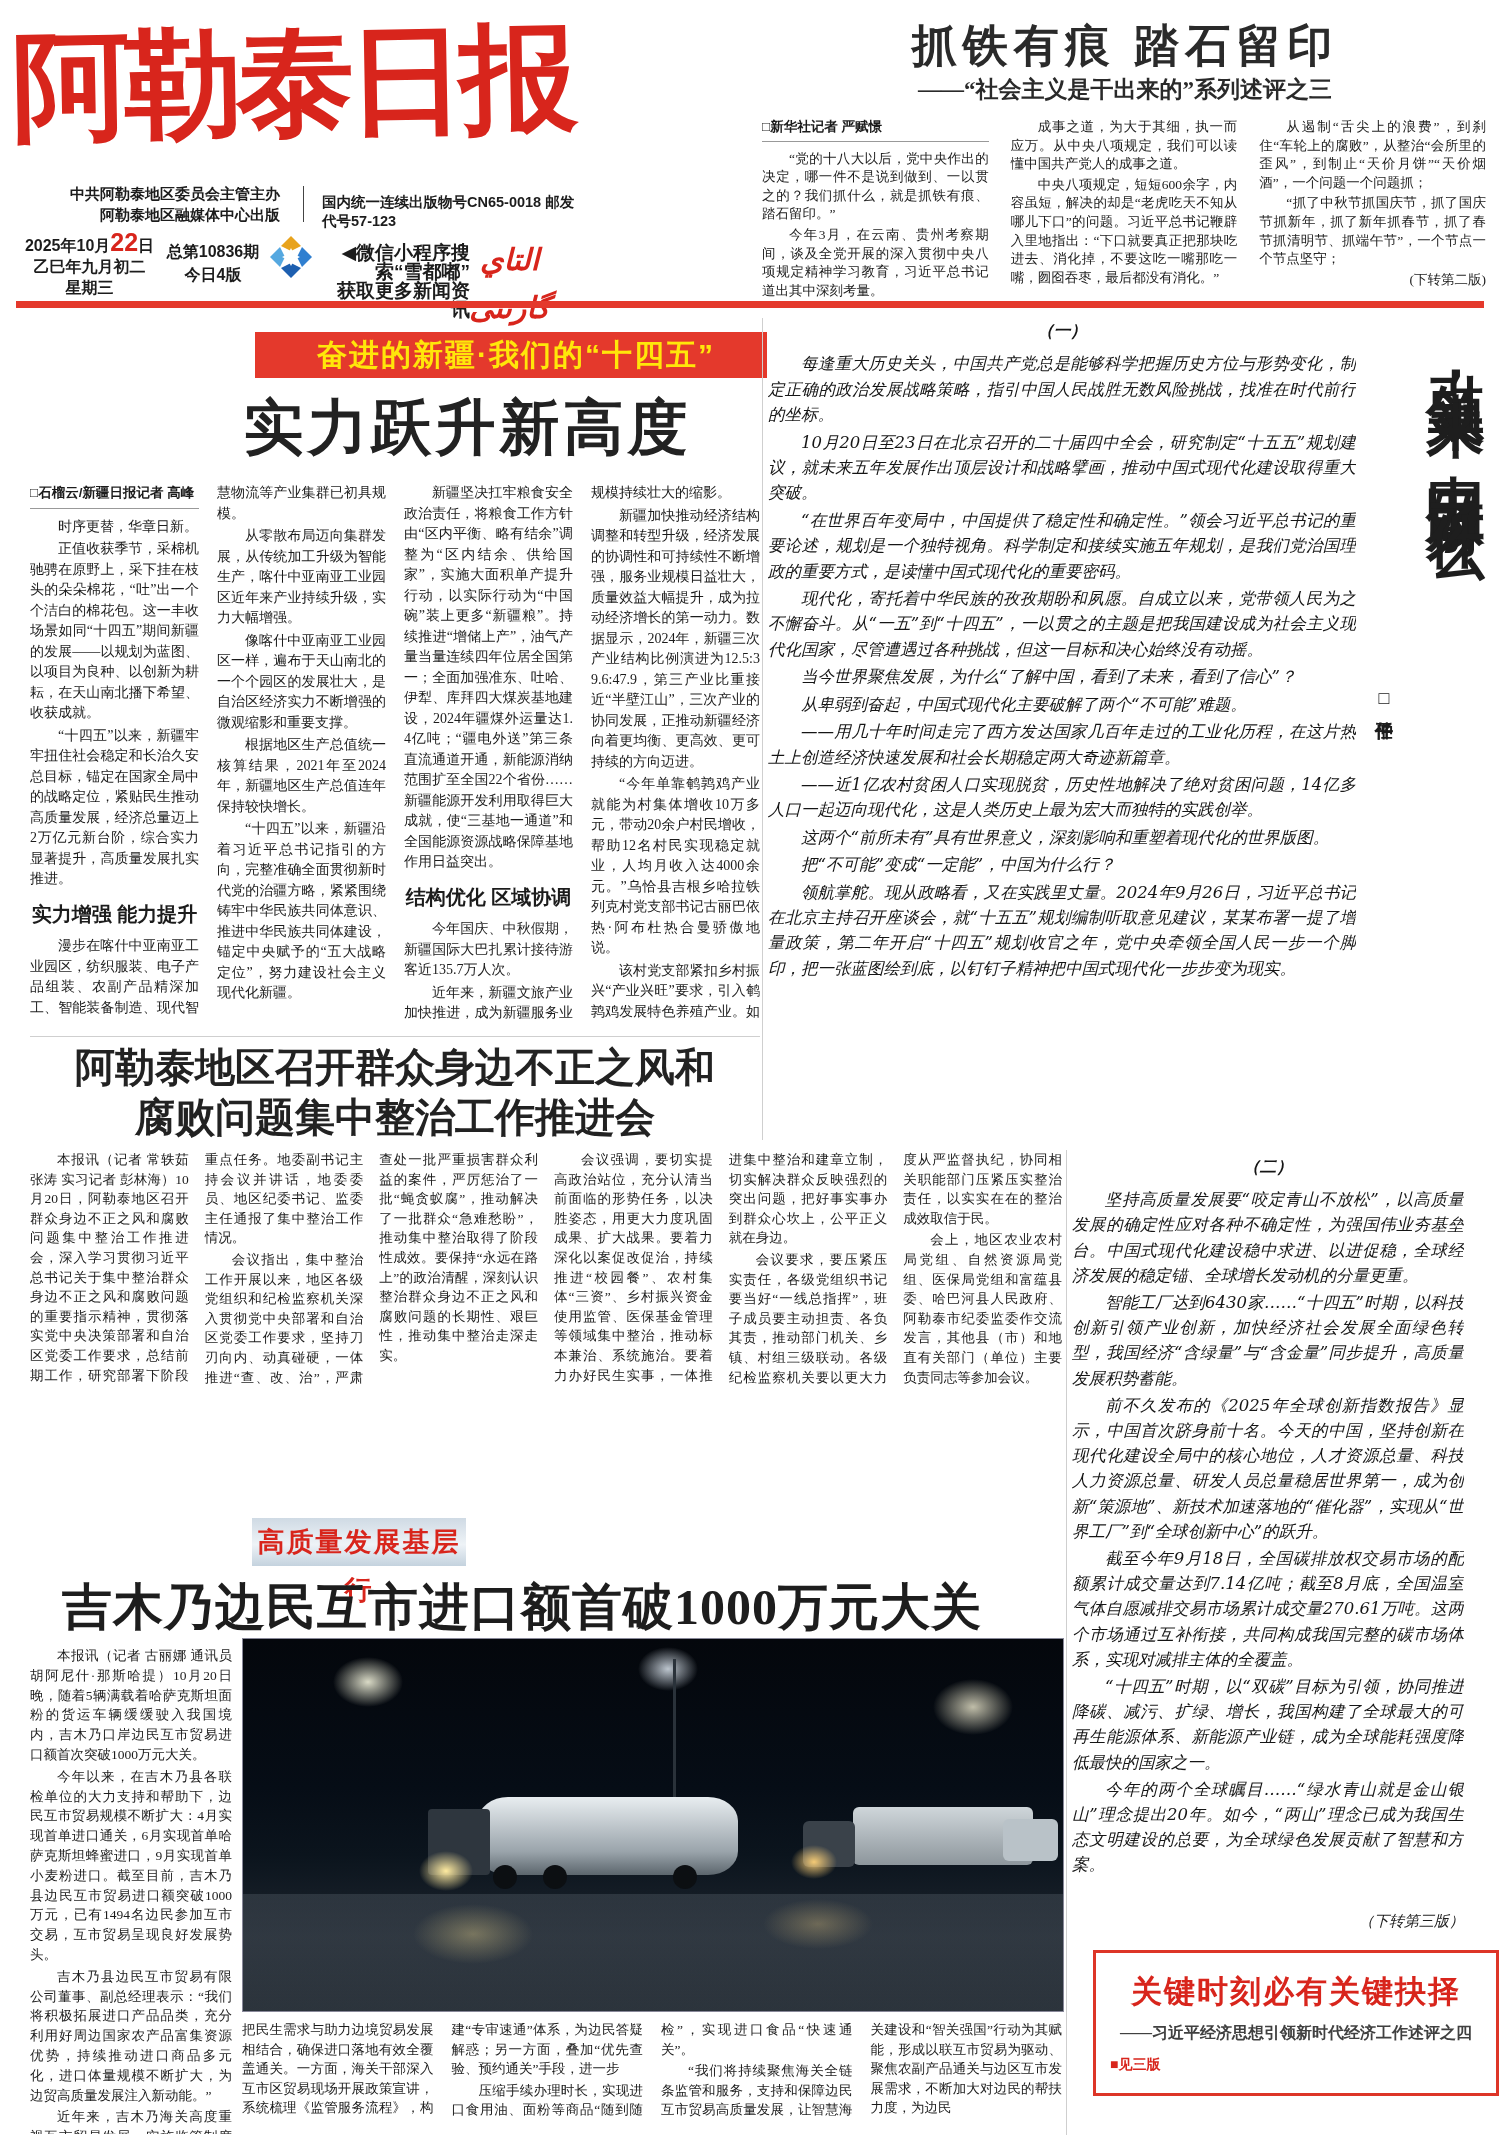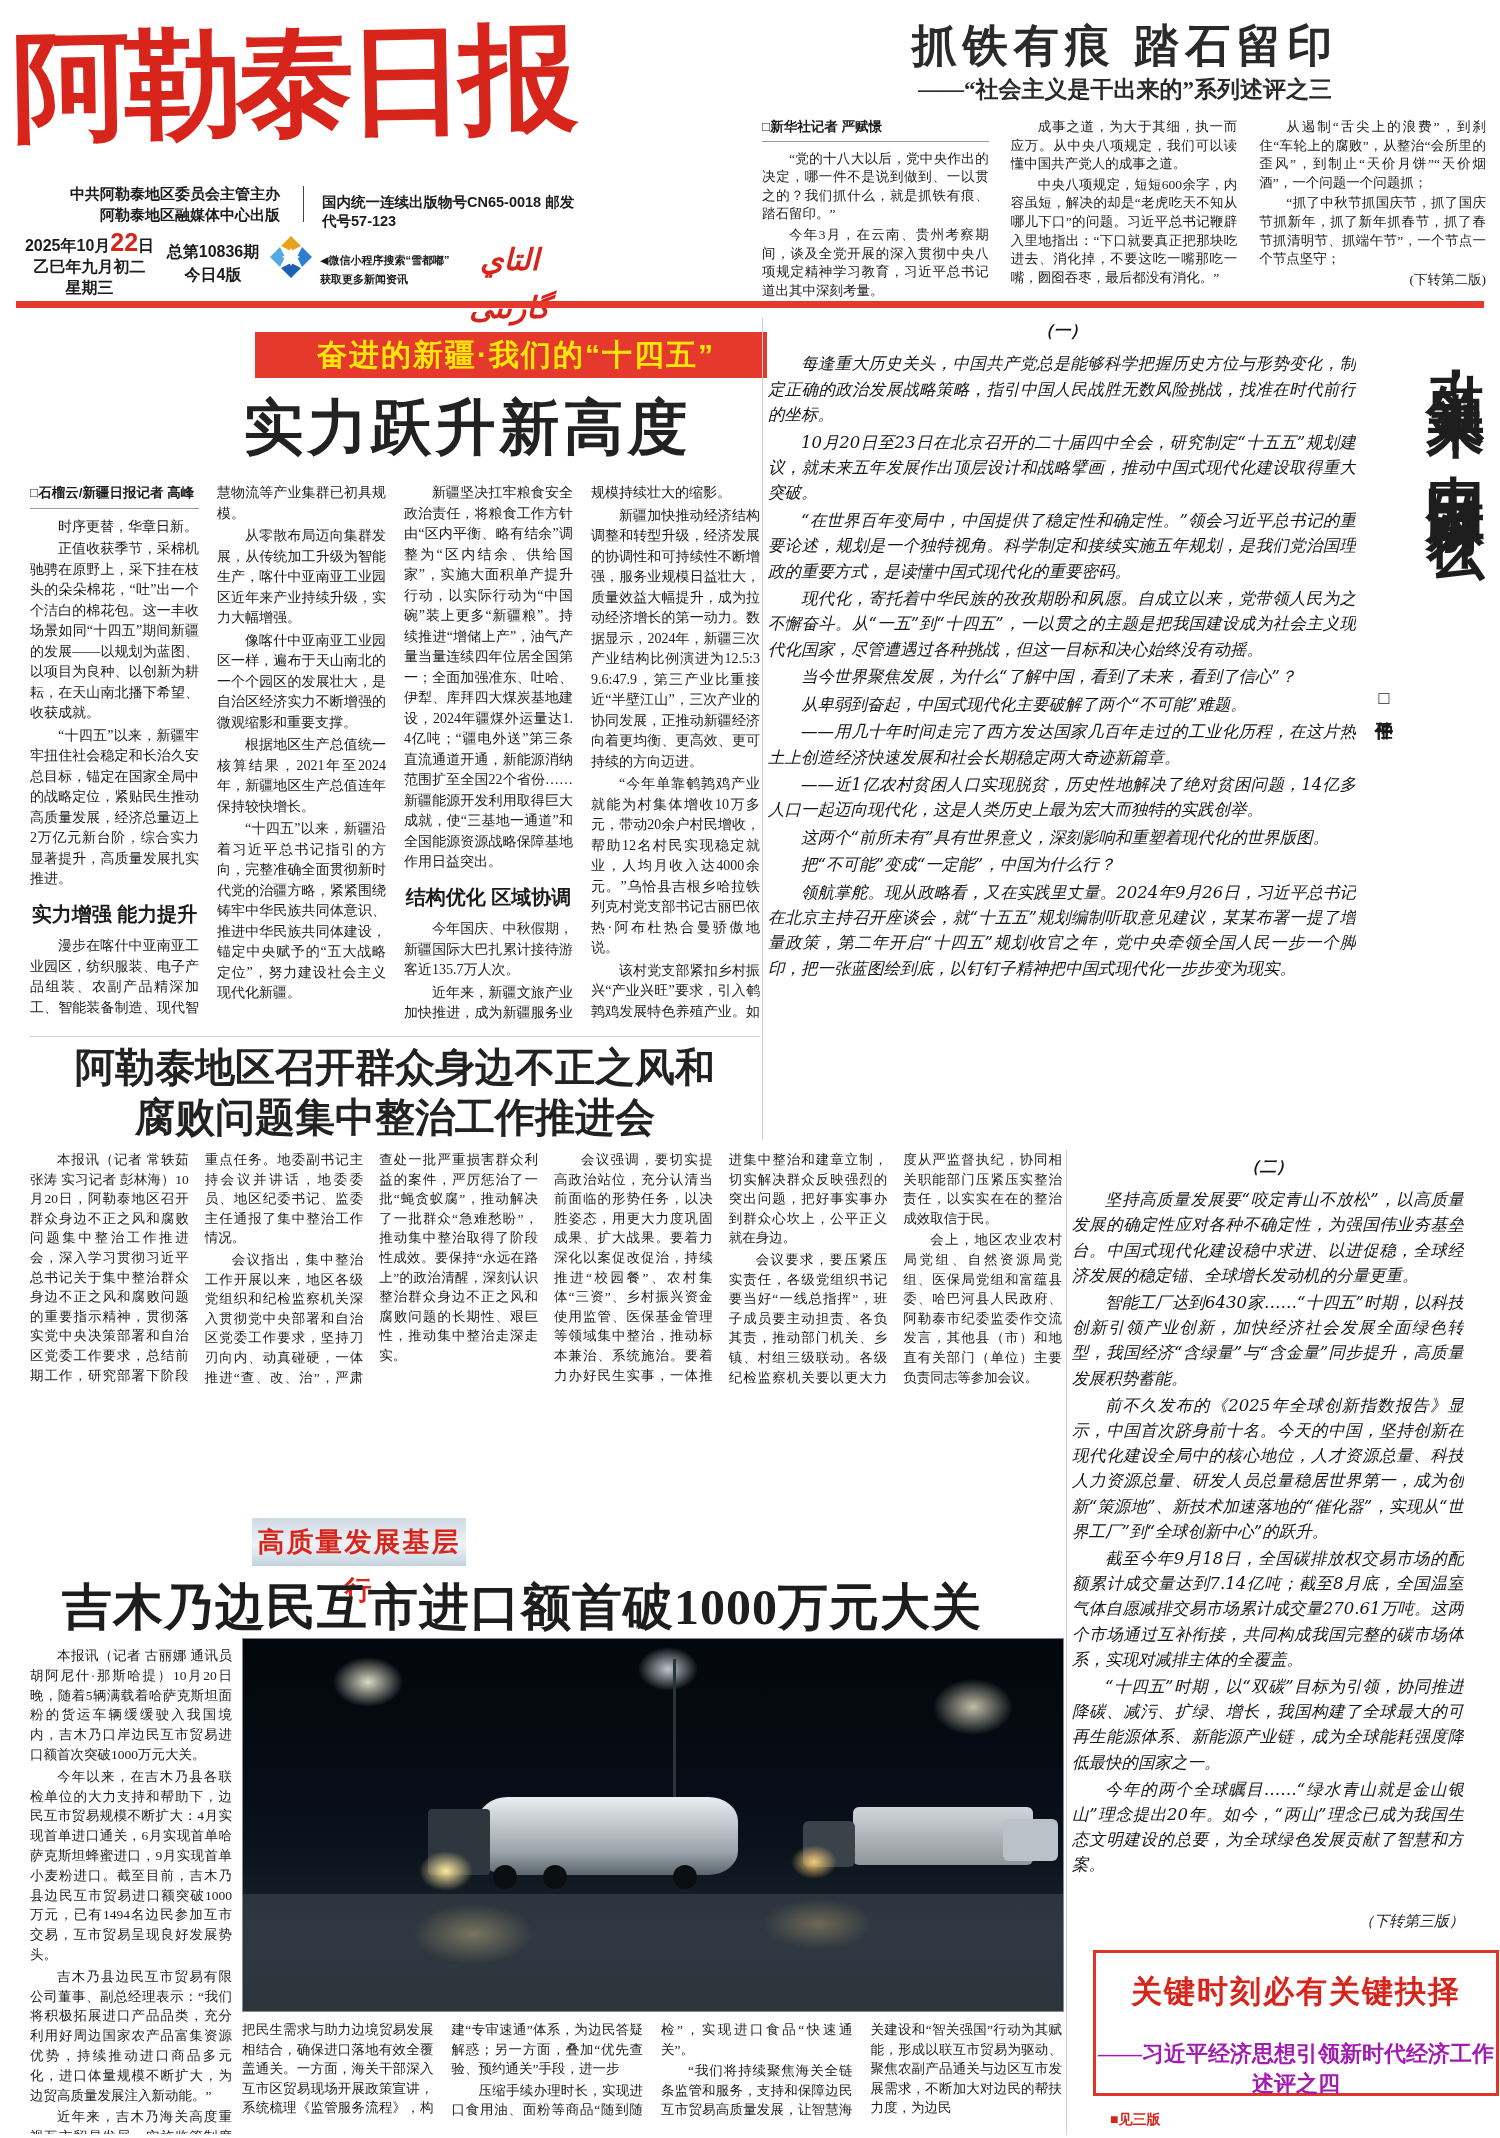--- a/index.html
+++ b/index.html
@@ -14,21 +14,21 @@
   
   #masthead-title{left:12px;top:0px;width:560px;height:175px;font-weight:900;color:#d8251c;
       font-size:118px;line-height:168px;letter-spacing:-6px;transform:rotate(-1deg);white-space:nowrap;}
   .sponsor{left:25px;top:184px;width:255px;font-size:15px;font-weight:bold;text-align:right;line-height:21px;}
   .hdr-divider{left:303px;top:186px;width:1px;height:36px;background:#444;}
   .pubnum{left:322px;top:193px;width:260px;font-size:14.5px;font-weight:bold;}
   .date-block{left:22px;top:232px;width:135px;text-align:center;font-size:16px;font-weight:bold;line-height:21px;}
   .date-day{color:#d8251c;font-size:25px;}
   .issue-block{left:163px;top:240px;width:100px;text-align:center;font-size:16px;font-weight:bold;line-height:23px;}
   .logo-wrap{left:268px;top:234px;width:46px;height:46px;}
-  .wechat-block{left:320px;top:243px;width:150px;font-size:11px;font-weight:bold;text-align:left;line-height:19px;margin-top:8px;}
+  .wechat-block{left:320px;top:243px;width:150px;font-size:19px;font-weight:bold;text-align:right;line-height:19px;}
   .uyghur{left:452px;top:236px;width:115px;color:#d8251c;font-weight:bold;font-size:30px;
       font-style:italic;direction:rtl;text-align:center;line-height:48px;}
   
   .tr-headline{left:770px;top:16px;width:710px;text-align:center;font-size:45px;font-weight:900;
       letter-spacing:6px;color:#2a2a2a;}
   .tr-subtitle{left:770px;top:74px;width:710px;text-align:center;font-size:23px;font-weight:bold;color:#2a2a2a;}
   .tr-body{left:762px;top:118px;width:724px;height:186px;column-count:3;column-gap:22px;
       font-size:13.5px;line-height:18.6px;overflow:hidden;}
   .byline{font-weight:bold;text-indent:0;border-bottom:1px solid #999;padding-bottom:4px;margin-bottom:8px;
       font-family:"Liberation Sans",sans-serif;font-size:13.5px;}
@@ -69,21 +69,21 @@
   #below-photo{left:242px;top:2020px;width:820px;height:112px;column-count:4;column-gap:18px;
       font-size:13.5px;line-height:19.6px;overflow:hidden;}
   
   #photo{left:242px;top:1638px;width:820px;height:372px;overflow:hidden;border:1px solid #889;
       background:linear-gradient(180deg,#04070c 0%,#060d16 40%,#0b141d 58%,#151d26 70%,#222a33 80%,#2c343c 100%);}
   .glow{position:absolute;border-radius:50%;}
   .truck{position:absolute;border-radius:6px;}
   
   #key-box{left:1093px;top:1950px;width:400px;height:140px;border:3px solid #dd3528;background:#fff;}
   #key-title{margin-top:18px;text-align:center;color:#d8251c;font-size:31px;font-weight:900;letter-spacing:2px;}
-  #key-sub{margin-top:26px;text-align:center;font-size:22px;font-weight:bold;color:#a21caf;}
+  #key-sub{margin-top:10px;text-align:center;font-size:16px;font-weight:bold;color:#404040;}
   #key-see{margin:12px 0 0 14px;color:#d8251c;font-size:14px;font-weight:bold;}
   .thin-h{height:1px;background:#cfcfcf;}
 </style>
 </head>
 <body>
 
 <div id="page">
 
   <div class="abs" id="masthead-title">阿勒泰日报</div>
 

